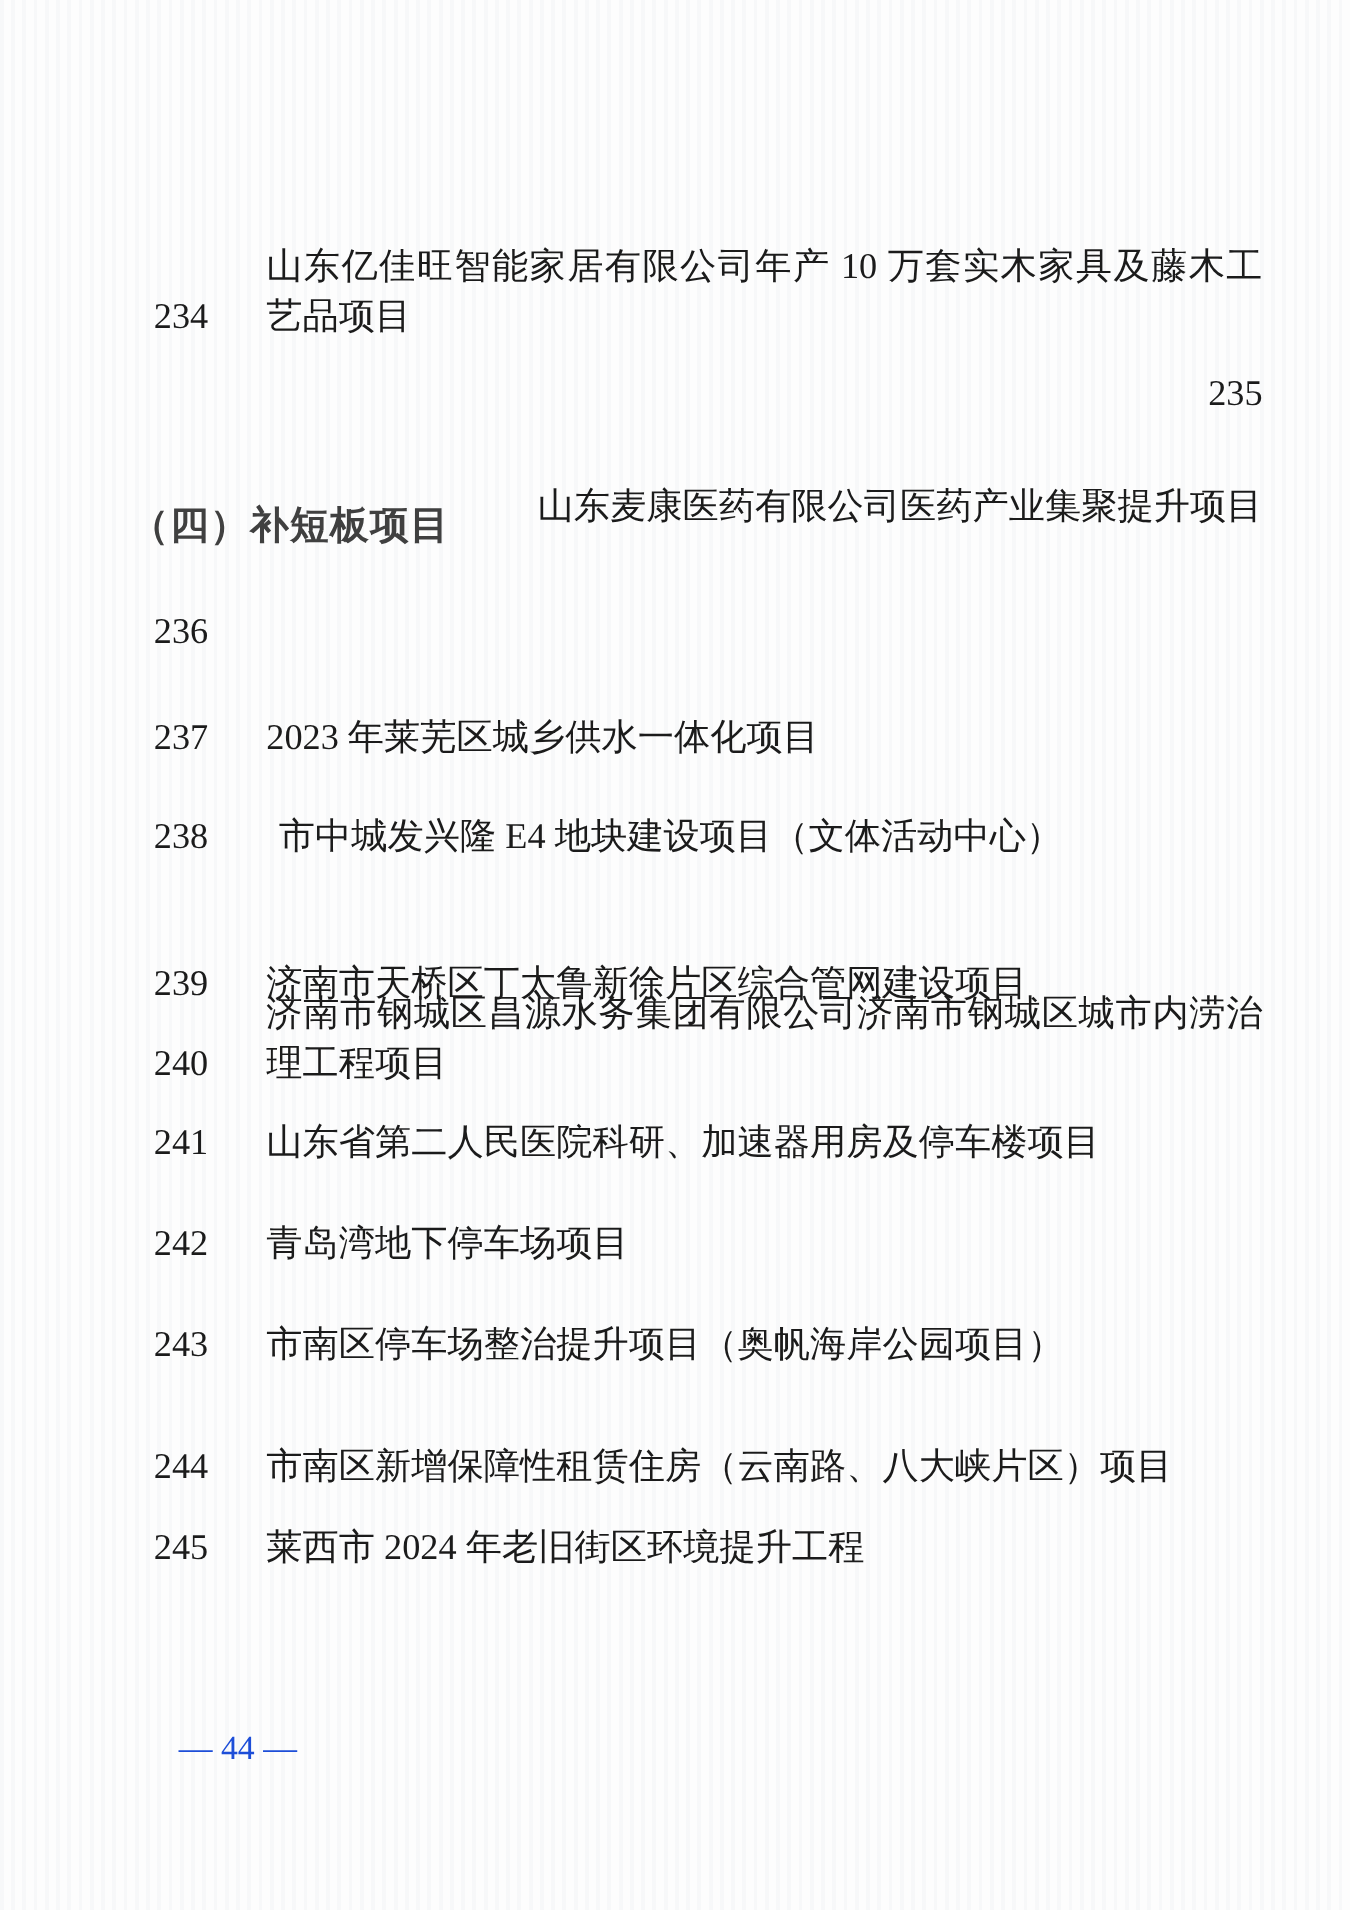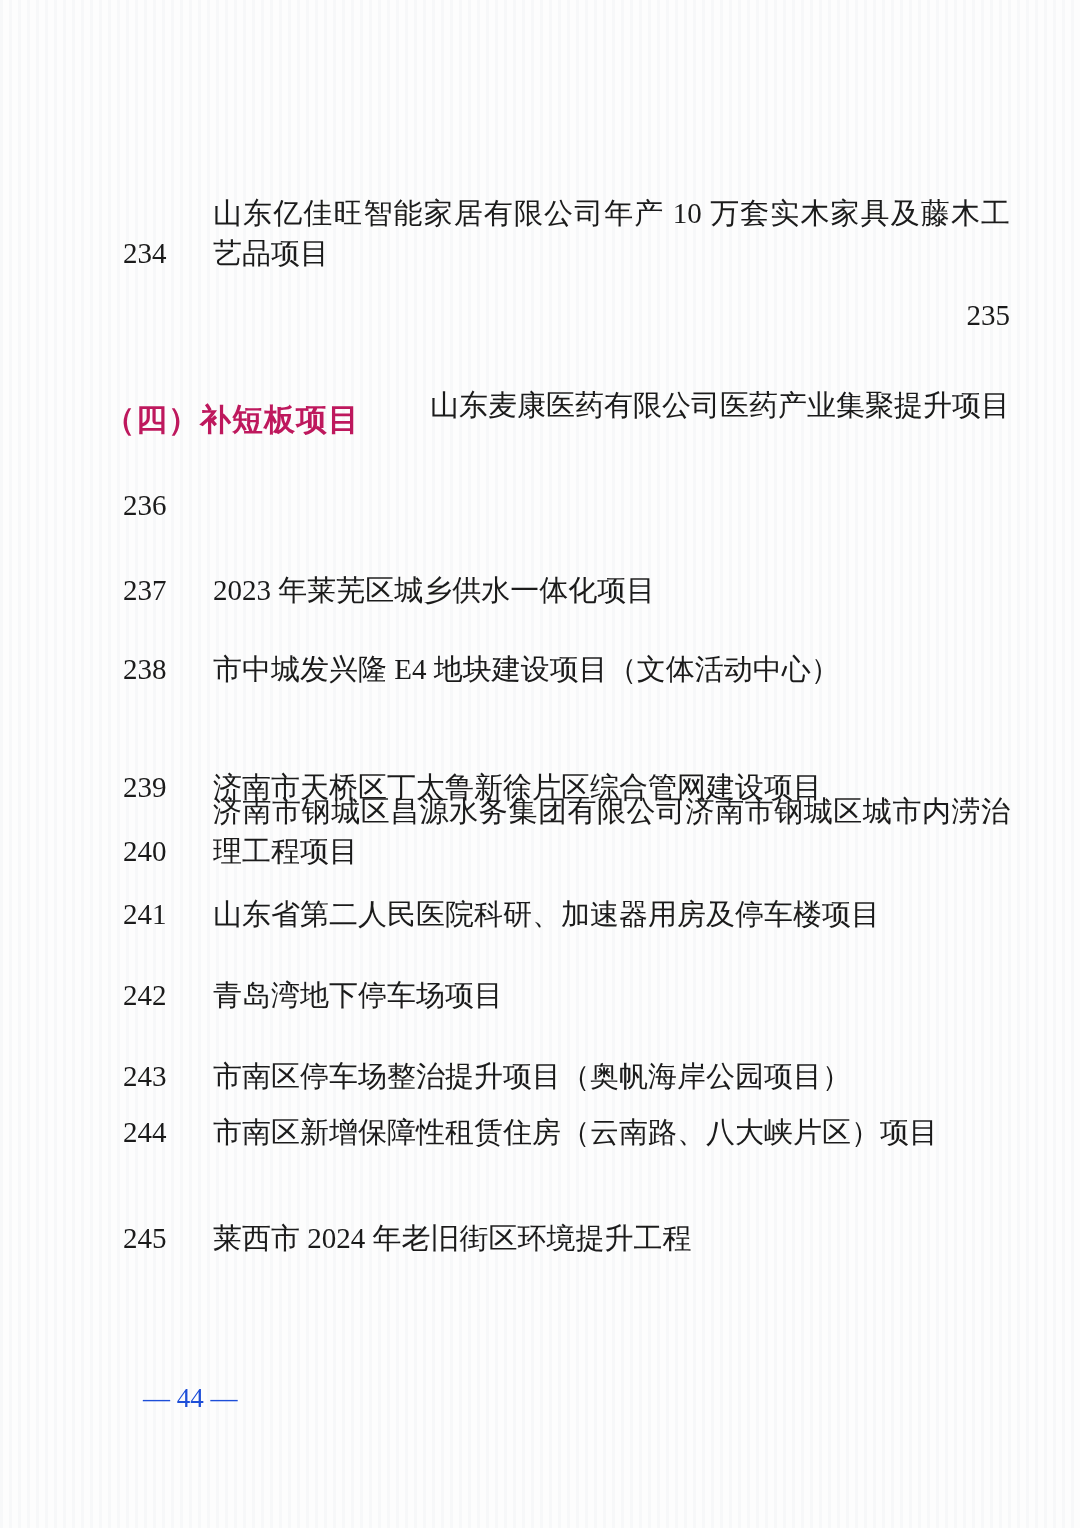--- a/index.html
+++ b/index.html
@@ -41,38 +41,38 @@
     line-height: 40px;
     text-align: justify;
     word-break: break-all;
     font-family: "Liberation Serif", "DejaVu Serif", serif;
   }
 
   .r-234 { top: 193px; }
   .r-235 { top: 295px; flex-direction: column; }
   .r-236 { top: 485px; }
   .r-237 { top: 570px; }
-  .r-238 { top: 649px; }
+  .r-238 { top: 649px; gap: 10px; }
   .r-239 { top: 767px; }
   .r-240 { top: 791px; }
   .r-241 { top: 894px; }
   .r-242 { top: 975px; }
   .r-243 { top: 1056px; }
-  .r-244 { top: 1112px; }
+  .r-244 { top: 1153px; }
   .r-245 { top: 1218px; }
 
   .section-heading {
     position: absolute;
     left: 104px;
     top: 399px;
     margin: 0;
     font-size: 31px;
     line-height: 42px;
     font-weight: 700;
-    color: #be185d;
+    color: #404040;
     font-family: "Liberation Sans", "DejaVu Sans", sans-serif;
     letter-spacing: 1px;
   }
 
   .page-footer {
     position: absolute;
     left: 143px;
     top: 1381px;
     font-size: 27px;
     line-height: 34px;

